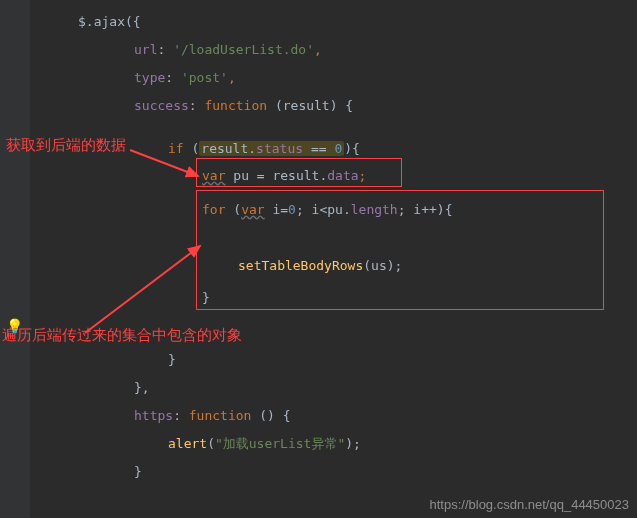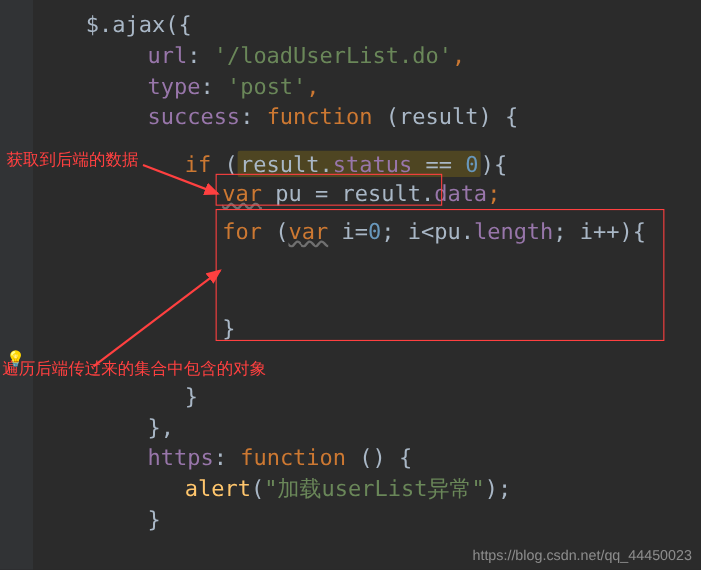--- a/index.html
+++ b/index.html
@@ -1,18 +1,18 @@
 <!DOCTYPE html>
 <html><head>
 <meta charset="utf-8">
 <style>
   html,body{margin:0;padding:0;background:#2b2b2b;width:637px;height:518px;overflow:hidden;}
   .editor{position:relative;width:637px;height:518px;font-family:Consolas,Menlo,Monaco,monospace;}
   .gutter{position:absolute;left:0;top:0;width:30px;height:518px;background:#313335;}
-  .code{position:absolute;left:30px;top:0;right:0;height:518px;background:#2b2b2b;color:#a9b7c6;font-size:20px;line-height:28px;white-space:pre;}
+  .code{position:absolute;left:30px;top:0;right:0;height:518px;background:#2b2b2b;color:#a9b7c6;font-size:13px;line-height:28px;white-space:pre;}
   .line{position:absolute;left:0;right:0;height:28px;}
   .kw{color:#cc7832;}
   .prop{color:#9876aa;}
   .str{color:#6a8759;}
   .num{color:#6897bb;}
   .fn{color:#ffc66d;}
   .squiggle{border-bottom:1px dotted #808080;}
   .var-squiggle{text-decoration:underline;text-decoration-style:wavy;text-decoration-color:#707070;}
   .ann-red{color:#ff4040;font-family:sans-serif;font-size:15px;}
   .highlight-bg{background:#4e4522;border-radius:2px;padding:0 2px;}
@@ -28,20 +28,21 @@
   <div class="gutter"></div>
 
   <div class="code">
     <div class="line" style="top:8px;padding-left:48px;"><span>$.ajax({</span></div>
     <div class="line" style="top:36px;padding-left:104px;"><span class="prop">url</span><span>: </span><span class="str">'/loadUserList.do'</span><span class="kw">,</span></div>
     <div class="line" style="top:64px;padding-left:104px;"><span class="prop">type</span><span>: </span><span class="str">'post'</span><span class="kw">,</span></div>
     <div class="line" style="top:92px;padding-left:104px;"><span class="prop">success</span><span>: </span><span class="kw">function</span><span> (result) {</span></div>
     <div class="line" style="top:120px;padding-left:138px;margin-top:15px;"><span class="kw">if</span><span> (</span><span class="highlight-bg"><span>result</span><span>.</span><span class="prop">status</span><span> == </span><span class="num">0</span></span><span>){</span></div>
     <div class="line" style="top:162px;padding-left:172px;"><span class="kw var-squiggle">var</span><span> pu = result.</span><span class="prop">data</span><span class="kw">;</span></div>
     <div class="line" style="top:196px;padding-left:172px;"><span class="kw">for</span><span> (</span><span class="kw var-squiggle">var</span><span> i=</span><span class="num">0</span><span>; i&lt;pu.</span><span class="prop">length</span><span>; i++){</span></div>
+    <div class="line" style="top:252px;padding-left:208px;"><span class="fn">setTableBodyRows</span><span>(us);</span></div>
     <div class="line" style="top:284px;padding-left:172px;"><span>}</span></div>
     <div class="line" style="top:346px;padding-left:138px;"><span>}</span></div>
     <div class="line" style="top:374px;padding-left:104px;"><span>},</span></div>
     <div class="line" style="top:402px;padding-left:104px;"><span class="prop">https</span><span>: </span><span class="kw">function</span><span> () {</span></div>
     <div class="line" style="top:430px;padding-left:138px;"><span class="fn">alert</span><span>(</span><span class="str">"加载userList异常"</span><span>);</span></div>
     <div class="line" style="top:458px;padding-left:104px;"><span>}</span></div>
   </div>
 
   <div class="box-red" style="left:196px;top:158px;width:204px;height:27px;"></div>
   <div class="box-red" style="left:196px;top:190px;width:406px;height:118px;"></div>

